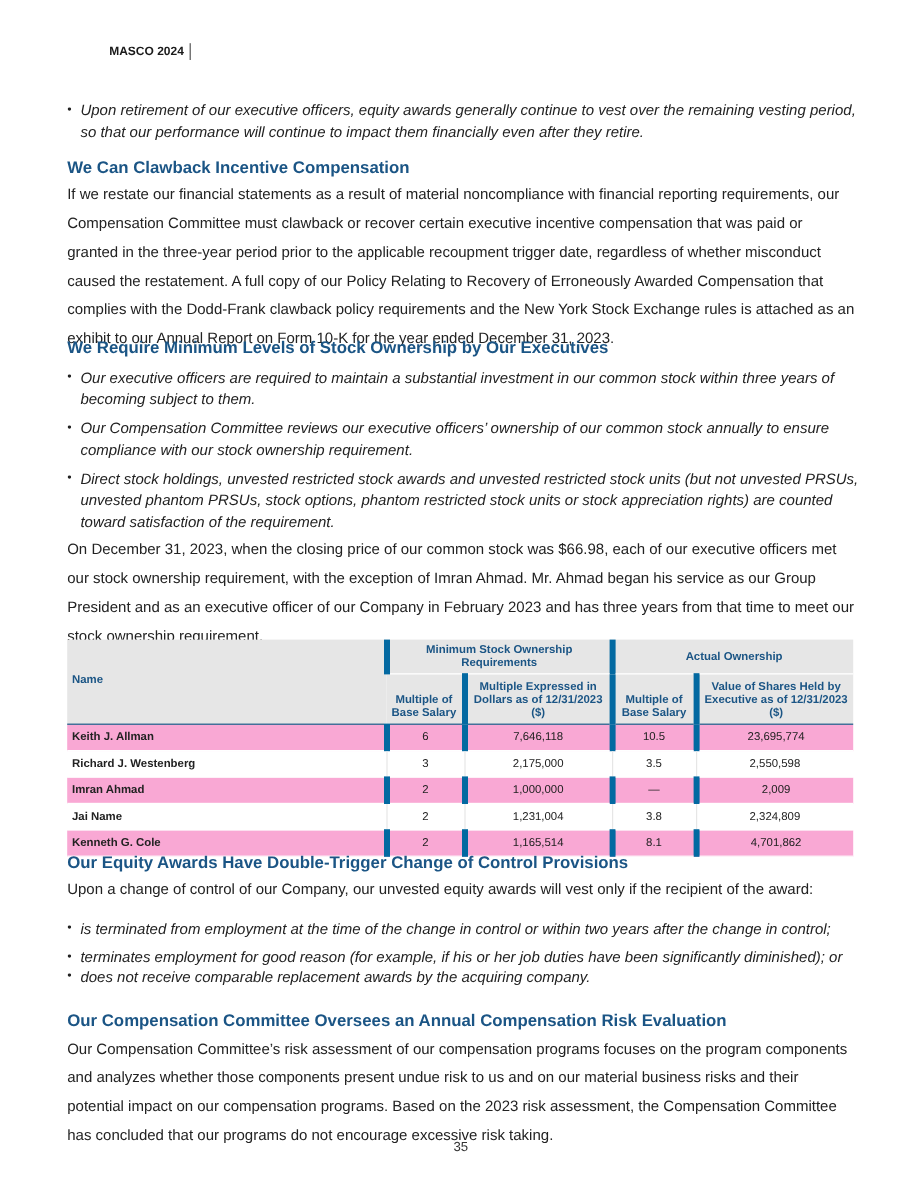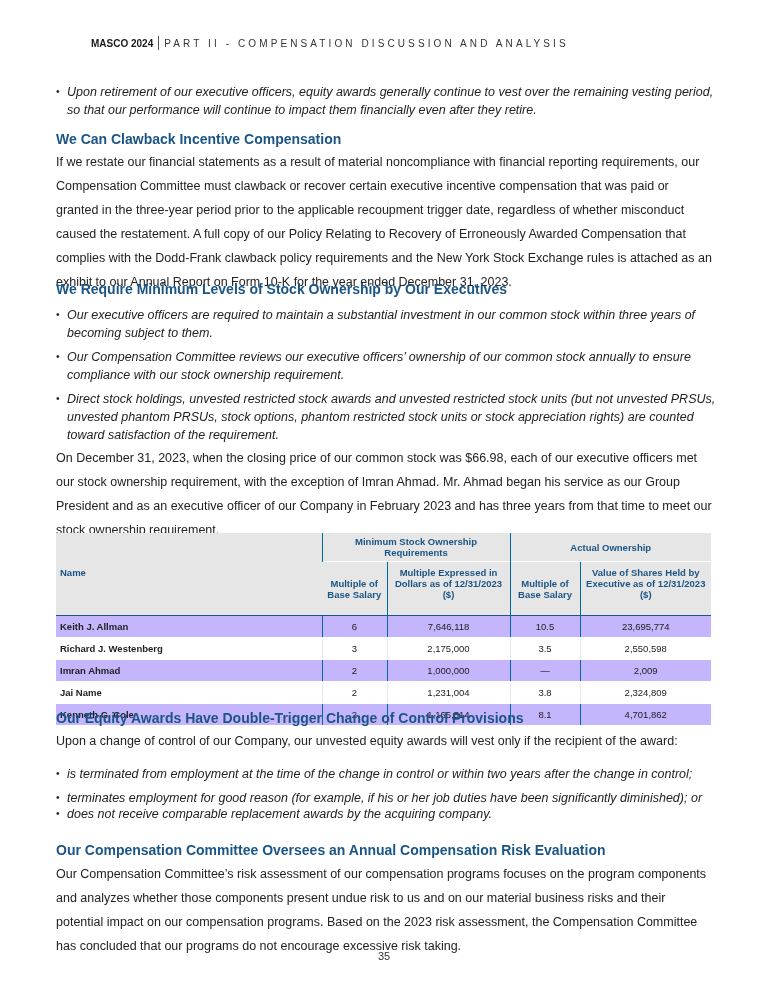--- a/index.html
+++ b/index.html
@@ -13,40 +13,39 @@
 
   .bullet { position: relative; padding-left: 11px; font-size: 12.5px; line-height: 18px; }
   .bullet::before { content: "\2022"; position: absolute; left: 0; top: 0; font-size: 10px; }
   h2 { margin: 0; font-size: 14px; font-weight: bold; color: #1b5585; position: absolute; left: 0; }
   .para { position: absolute; left: 0; width: 656px; font-size: 12.5px; line-height: 24px; }
   .abs { position: absolute; left: 0; width: 650px; font-style: italic; }
 
   table { position: absolute; left: 0; top: 533px; width: 655px; border-collapse: collapse; font-size: 9.5px; }
   th { color: #1b5585; font-weight: bold; background: #e6e6e6; text-align: center; line-height: 11px; padding: 0 3px; }
   thead tr.r1 th { height: 28px; vertical-align: middle; }
-  thead tr.r2 th { height: 38px; vertical-align: bottom; padding-bottom: 15px; border-top: 1px solid #ffffff; }
+  thead tr.r2 th { height: 38px; vertical-align: bottom; padding-bottom: 3px; border-top: 1px solid #ffffff; }
   th.name { text-align: left; vertical-align: bottom; padding-left: 4px; padding-bottom: 3px; }
-  th + th, td + td { border-left: 1px solid #0369a1; }
+  th + th, td + td { border-left: 5px solid #0369a1; }
   thead { border-bottom: 1.5px solid #1b5585; }
   td { height: 19px; font-size: 9.5px; text-align: center; color: #222; border-bottom: 1px solid #ffffff; }
   td.name { text-align: left; font-weight: bold; padding-left: 4px; }
-  tbody tr.odd td { background: #c4b5fd; }
+  tbody tr.odd td { background: #f9a8d4; }
   tbody tr.even td { background: #ffffff; }
   tbody tr.even td + td { border-left: 1px solid #e6e6e6; }
   .pagenum { position: absolute; top: 950px; left: 0; width: 656px; text-align: center; font-size: 11px; color: #333; }
 </style>
 </head>
 <body>
 
 <div class="page">
 
   <div class="header">
     <span class="brand">MASCO 2024</span>
     <span class="sep"></span>
-    <span class="part">PART II - COMPENSATION DISCUSSION AND ANALYSIS</span>
   </div>
 
   <div class="abs bullet" style="top:83px;">Upon retirement of our executive officers, equity awards generally continue to vest over the remaining vesting period, so that our performance will continue to impact them financially even after they retire.</div>
 
   <h2 style="top:131px;">We Can Clawback Incentive Compensation</h2>
   <div class="para" style="top:150px;">If we restate our financial statements as a result of material noncompliance with financial reporting requirements, our Compensation Committee must clawback or recover certain executive incentive compensation that was paid or granted in the three-year period prior to the applicable recoupment trigger date, regardless of whether misconduct caused the restatement. A full copy of our Policy Relating to Recovery of Erroneously Awarded Compensation that complies with the Dodd-Frank clawback policy requirements and the New York Stock Exchange rules is attached as an exhibit to our Annual Report on Form 10-K for the year ended December 31, 2023.</div>
 
   <h2 style="top:281px;">We Require Minimum Levels of Stock Ownership by Our Executives</h2>
   <div class="abs bullet" style="top:306px;">Our executive officers are required to maintain a substantial investment in our common stock within three years of becoming subject to them.</div>
   <div class="abs bullet" style="top:348px;">Our Compensation Committee reviews our executive officers’ ownership of our common stock annually to ensure compliance with our stock ownership requirement.</div>

